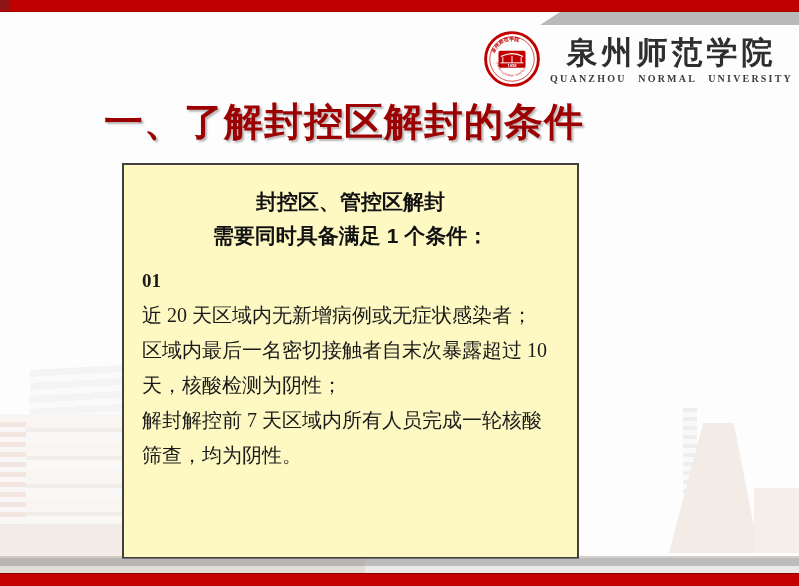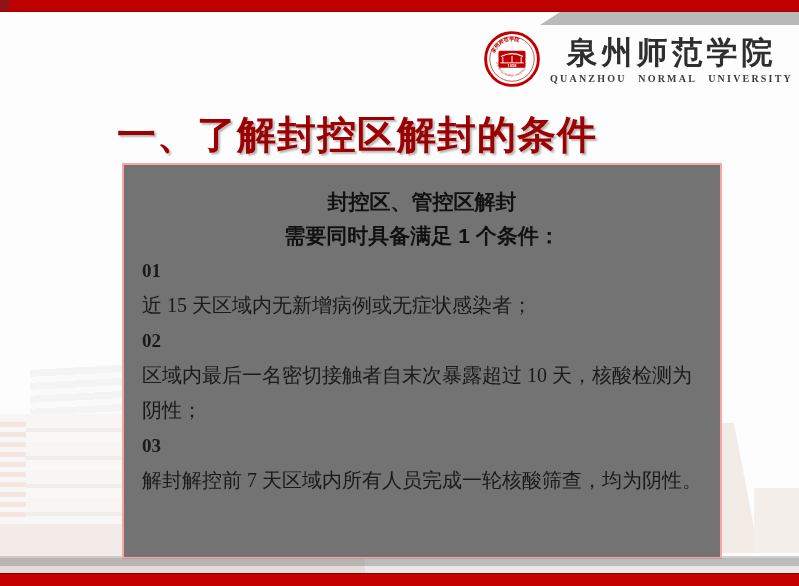--- a/index.html
+++ b/index.html
@@ -24,32 +24,32 @@
     font-family:"Liberation Serif","DejaVu Serif",serif;font-weight:700;
     font-size:31px;letter-spacing:4px;color:#2e2e2e;line-height:36px;white-space:nowrap;
   }
   .brand-en{
     font-family:"Liberation Serif","DejaVu Serif",serif;font-weight:700;
     font-size:10px;letter-spacing:2.2px;word-spacing:7px;color:#3c3c3c;margin-top:2px;white-space:nowrap;
   }
 
   
   .title{
-    margin:13px;position:absolute;left:104px;top:95px;z-index:3;
+    margin:0;position:absolute;left:104px;top:95px;z-index:3;
     font-size:39px;font-weight:800;letter-spacing:1px;color:#9c0000;
     text-shadow:2px 2px 2px rgba(0,0,0,.28);white-space:nowrap;
   }
 
   
   .content-box{
-    position:absolute;left:122px;top:163px;width:600px;height:396px;z-index:3;
-    background:#737373;border:2px solid #fca5a5;box-sizing:border-box;
+    position:absolute;left:122px;top:163px;width:457px;height:396px;z-index:3;
+    background:#fef9c3;border:2px solid #404040;box-sizing:border-box;
   }
   .box-heading{text-align:center;padding-top:20px;font-weight:bold;font-size:21px;line-height:34px;color:#111;}
-  .conditions{margin-top:0;padding:0 18px;color:#1a1a1a;font-family:"Liberation Serif","DejaVu Serif",serif;}
+  .conditions{margin-top:10px;padding:0 18px;color:#1a1a1a;font-family:"Liberation Serif","DejaVu Serif",serif;}
   .cond-num{font-size:19px;font-weight:bold;line-height:35px;}
   .cond-text{font-size:20px;line-height:35px;}
 
   
   .bg{position:absolute;inset:0;z-index:1;pointer-events:none;}
   .bg-left{position:absolute;left:0;top:352px;width:365px;height:222px;opacity:.34;}
   .bl-roof{position:absolute;left:30px;top:10px;width:300px;height:52px;background:
     repeating-linear-gradient(180deg,#e3e3e3 0 7px,#f6f6f6 7px 13px);transform:skewY(-3deg);}
   .bl-facade{position:absolute;left:0;top:62px;width:365px;height:110px;background:
     repeating-linear-gradient(180deg,#efe6e1 0 14px,#dccfc8 14px 18px,#f5efec 18px 28px);}
@@ -123,28 +123,26 @@
   <h1 class="title">一、了解封控区解封的条件</h1>
 
   <div class="content-box">
     <div class="box-heading">
       <div>封控区、管控区解封</div>
       <div>需要同时具备满足 1 个条件：</div>
     </div>
     <div class="conditions">
       <div class="condition">
         <div class="cond-num">01</div>
-        <div class="cond-text">近 15 天区域内无新增病例或无症状感染者；</div>
+        <div class="cond-text">近 20 天区域内无新增病例或无症状感染者；</div>
       </div>
       <div class="condition">
-        <div class="cond-num">02</div>
         <div class="cond-text">区域内最后一名密切接触者自末次暴露超过 10 天，核酸检测为阴性；</div>
       </div>
       <div class="condition">
-        <div class="cond-num">03</div>
         <div class="cond-text">解封解控前 7 天区域内所有人员完成一轮核酸筛查，均为阴性。</div>
       </div>
     </div>
   </div>
 
   <div class="gray-band"></div>
   <div class="light-band"></div>
   <div class="bottom-bar"></div>
 
 </div>

